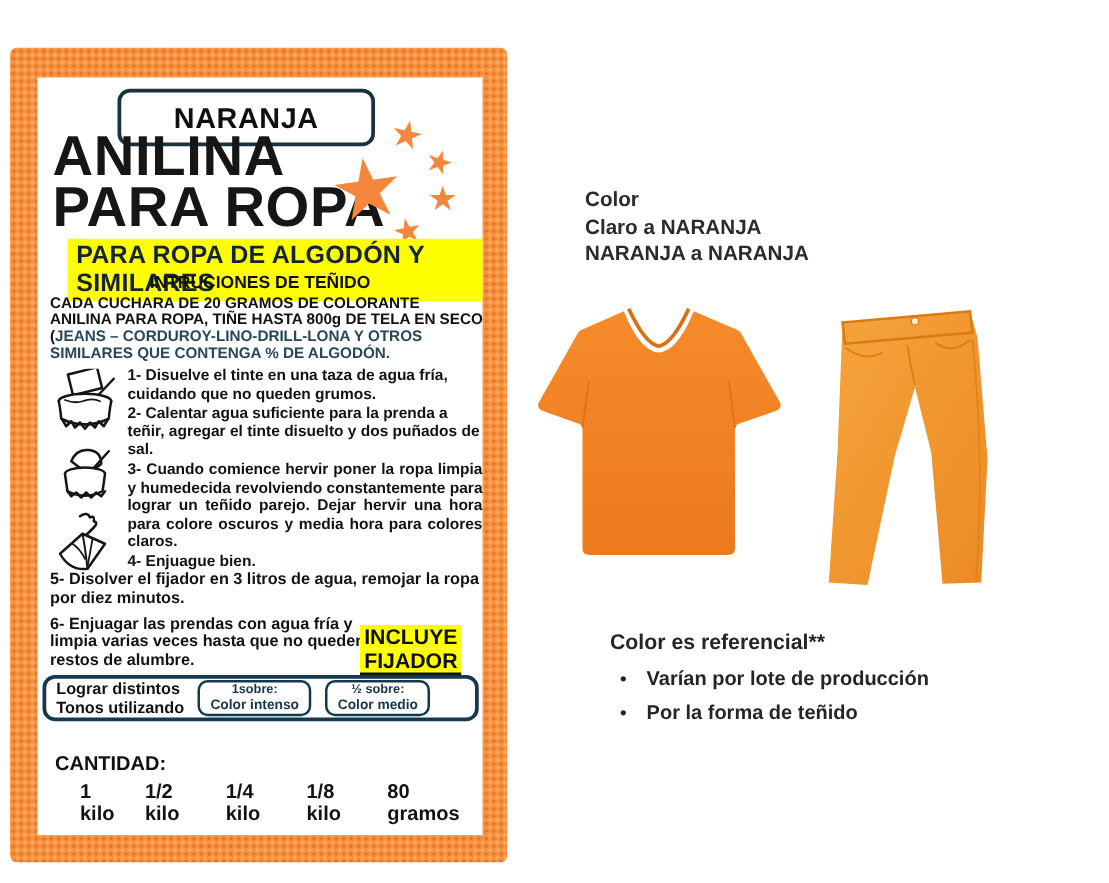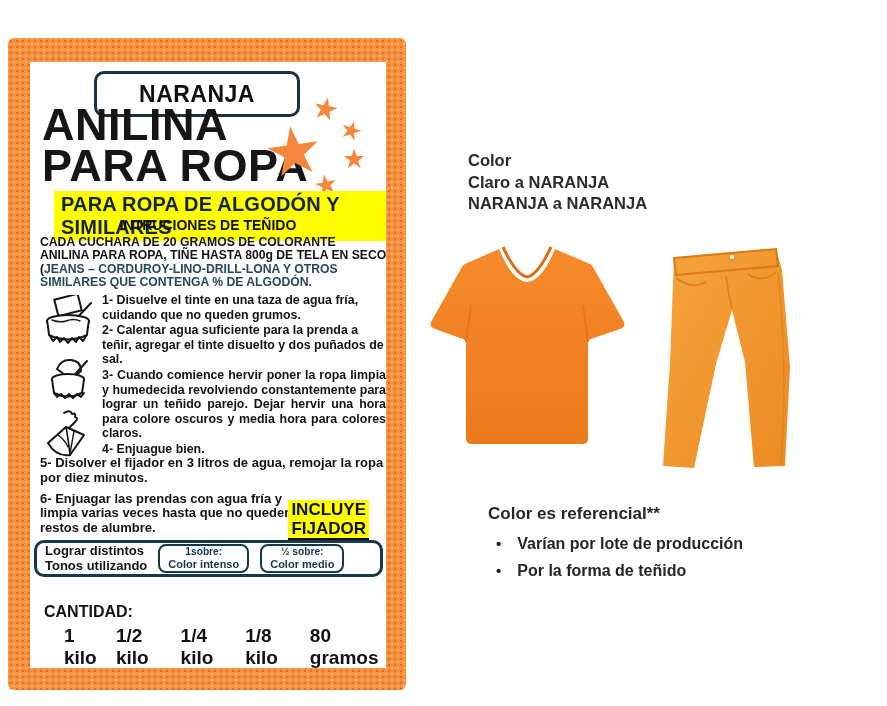--- a/index.html
+++ b/index.html
@@ -70,21 +70,21 @@
     display:flex; align-items:center; padding:1px 8px; gap:11px;
   }
   .tones-label { font-size:13px; font-weight:bold; color:#121212; line-height:14.5px; white-space:nowrap; }
   .tone-box { border:2.5px solid #14384D; border-radius:8px; padding:0px 8px; text-align:center; background:#fff; }
   .tone-box .t1 { font-size:10.2px; font-weight:bold; color:#16364A; line-height:12px; }
   .tone-box .t2 { font-size:11px; font-weight:bold; color:#16364A; line-height:12.5px; }
 
   .spoon-note { position:absolute; left:14px; top:520px; font-size:15px; font-weight:bold; color:#121212; }
   .qty-label  { position:absolute; left:14px; top:541px; font-size:16px; font-weight:bold; color:#121212; }
   .qty-line   { position:absolute; left:34px; top:563px; display:flex; gap:13px;
-    font-size:19px; font-weight:bold; color:#121212; }
+    font-size:16px; font-weight:bold; color:#121212; }
 
   
   .color-block { position:absolute; left:468px; top:150px;
     font-size:16.5px; font-weight:bold; color:#2B2B2B; line-height:21.5px; }
 
   .shirt-wrap { position:absolute; left:424px; top:239px; width:207px; height:216px; }
   .pants-wrap { position:absolute; left:648px; top:242px; width:156px; height:230px; }
 
   .disclaimer { position:absolute; left:488px; top:504px; color:#252525; }
   .disclaimer .d-title { font-size:17px; font-weight:bold; margin-bottom:6px; }

